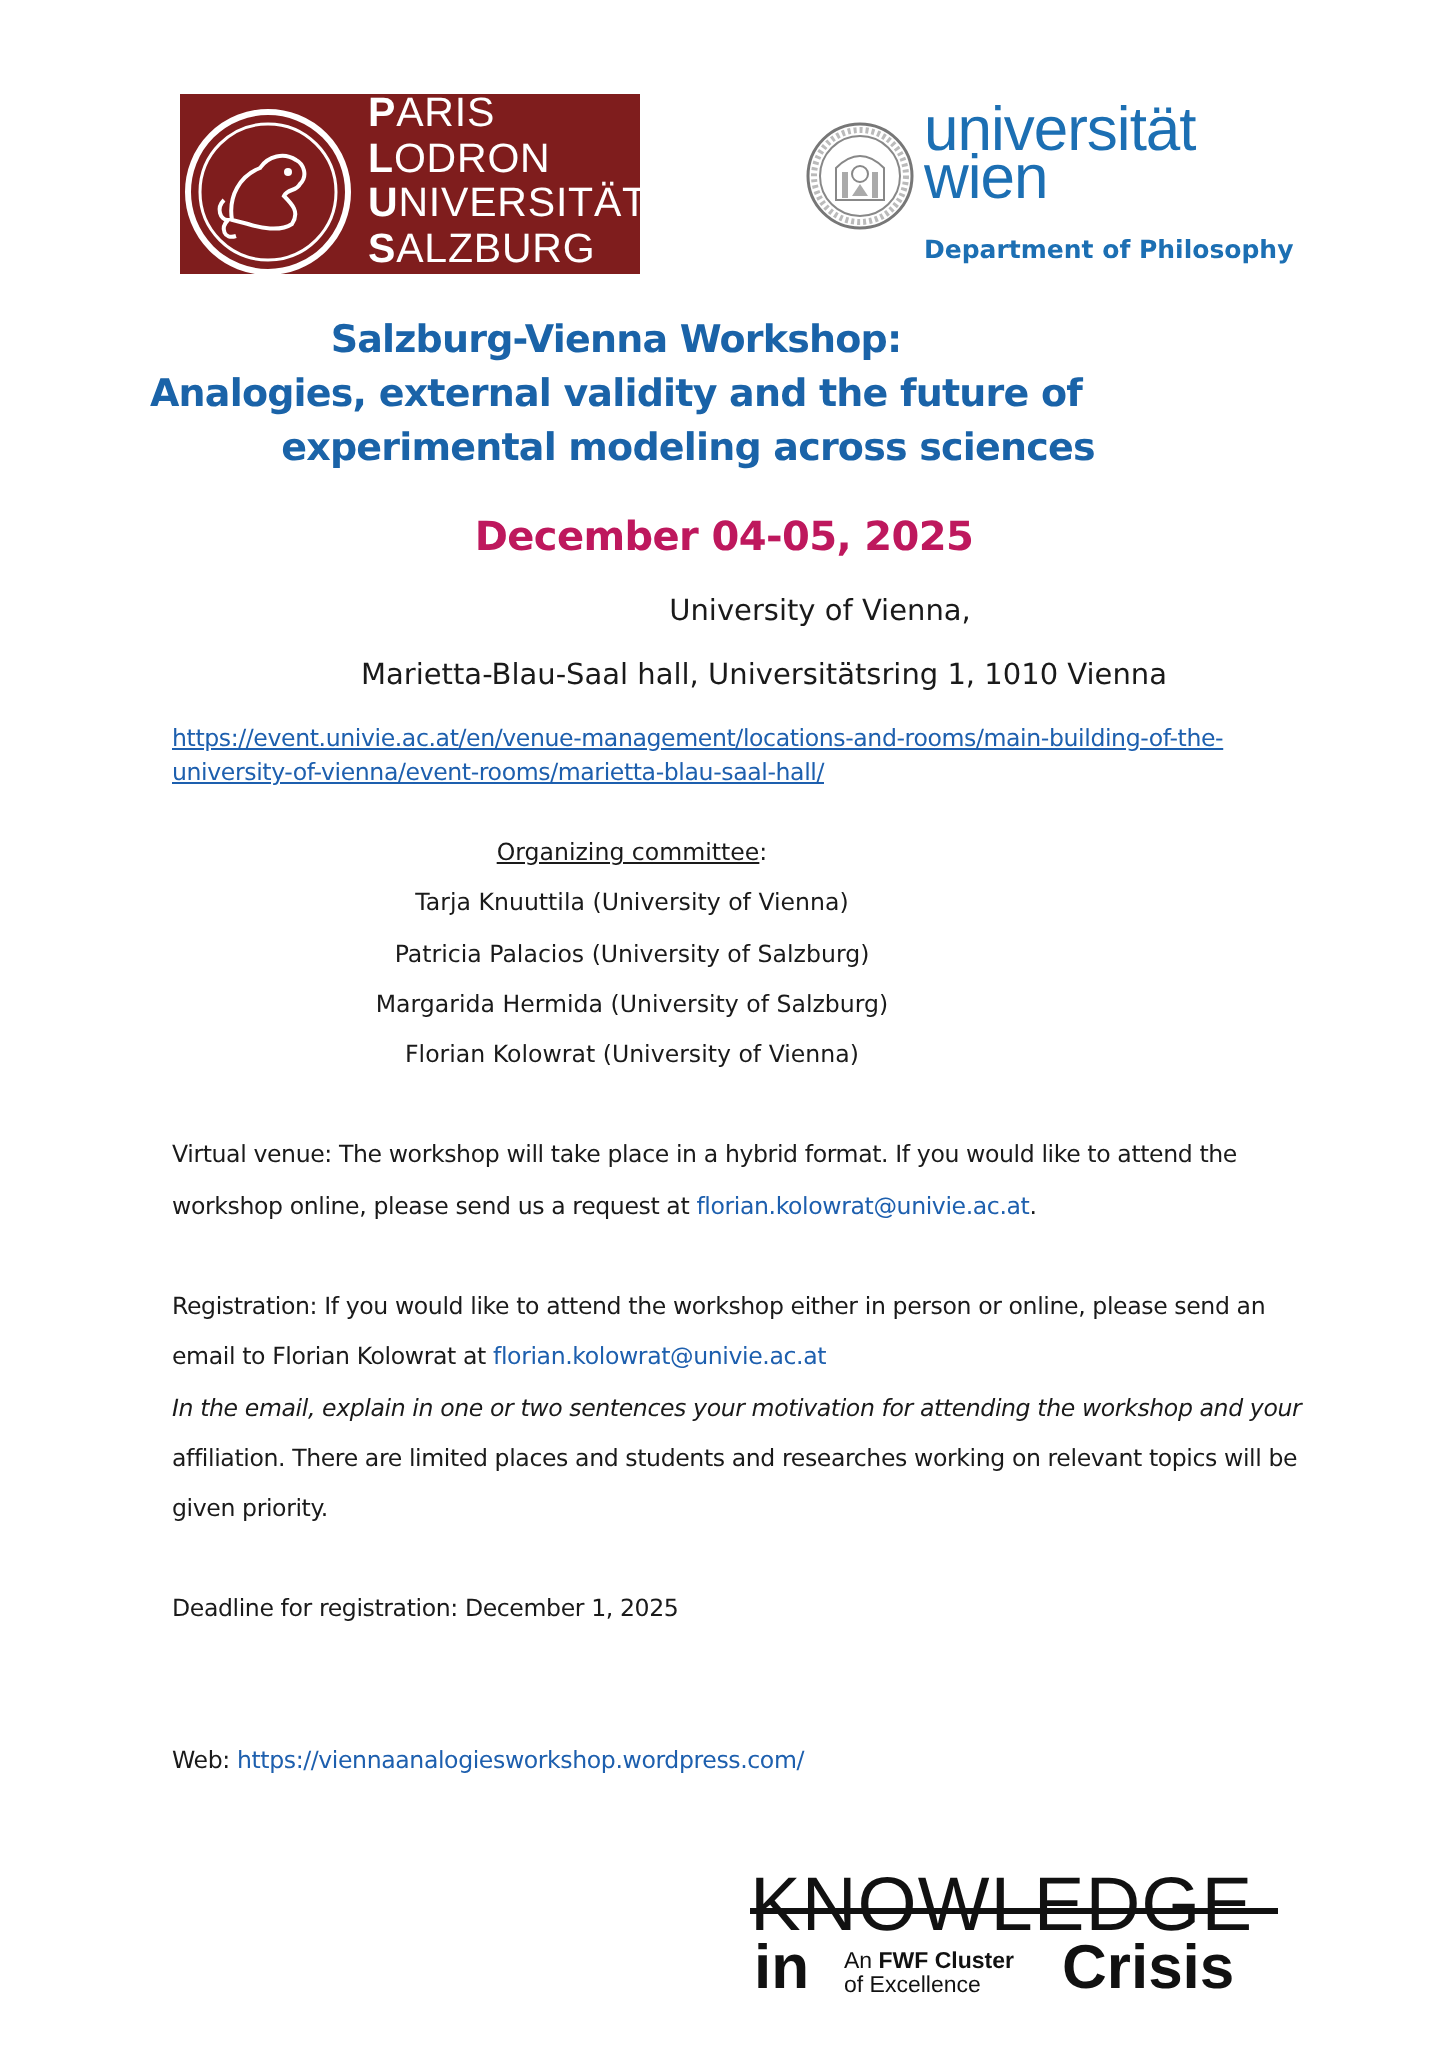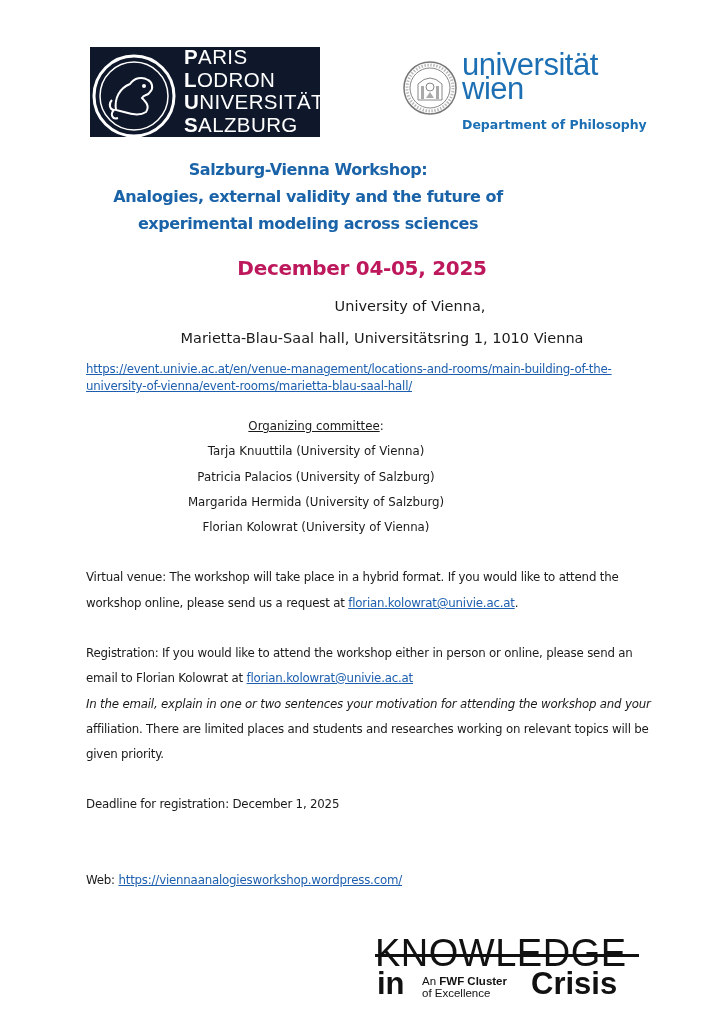--- a/index.html
+++ b/index.html
@@ -1,42 +1,42 @@
 <!DOCTYPE html>
 <html><head>
   <meta charset="utf-8">
   <style>
     html, body { margin: 0; padding: 0; background: #ffffff; }
     body { width: 724px; height: 1024px; position: relative; overflow: hidden; font-family: "DejaVu Sans", sans-serif; color: #1a1a1a; }
 
     
-    .plus-logo { position: absolute; left: 90px; top: 47px; width: 230px; height: 90px; background: #0f172a; }
+    .plus-logo { position: absolute; left: 90px; top: 47px; width: 230px; height: 90px; background: #7f1d1d; }
     .plus-seal { position: absolute; left: 0; top: 5px; width: 88px; height: 88px; }
     .plus-words { position: absolute; left: 94px; top: -1px; font-family: "Liberation Sans", sans-serif; font-size: 20.5px; line-height: 22.5px; color: #ffffff; letter-spacing: 0.4px; }
     .plus-words .w { display: block; white-space: nowrap; }
     .plus-words .w b { color: #ffffff; font-weight: 700; }
 
     
     .uw-logo { position: absolute; left: 402px; top: 57px; width: 240px; height: 80px; }
     .uw-seal { position: absolute; left: 0; top: 3px; width: 56px; height: 56px; }
     .uw-name { position: absolute; left: 60px; top: -4px; font-family: "Liberation Sans", sans-serif; color: #1c6fb3; font-size: 31px; line-height: 24px; letter-spacing: -0.5px; }
     .uw-name span { display: block; }
     .uw-dept { position: absolute; left: 60px; top: 60px; font-family: "DejaVu Sans", sans-serif; font-weight: 700; color: #1c6fb3; font-size: 12.5px; white-space: nowrap; }
-    .title-line { position: absolute; left: 0; width: 616px; text-align: center; font-size: 16px; line-height: 26px; color: #1a63a8; font-weight: 700; font-family: "DejaVu Sans", sans-serif; letter-spacing: -0.4px; }
+    .title-line { position: absolute; left: 0; width: 616px; text-align: center; font-size: 19px; line-height: 26px; color: #1a63a8; font-weight: 700; font-family: "DejaVu Sans", sans-serif; letter-spacing: -0.4px; }
     .date { position: absolute; left: 0; width: 724px; text-align: center; font-size: 20px; color: #be185d; font-weight: 700; letter-spacing: -0.3px; }
 
     .center-line { position: absolute; left: 0; width: 724px; text-align: center; font-size: 14.5px; color: #1a1a1a; }
 
     .url { position: absolute; left: 86px; width: 560px; font-size: 11.8px; color: #1d5fae; text-decoration: underline; line-height: 17px; letter-spacing: -0.2px; }
 
     .comm { position: absolute; left: 0; width: 632px; text-align: center; font-size: 11.8px; color: #1a1a1a; }
     .comm-head { text-decoration: underline; }
 
     .para { position: absolute; left: 86px; width: 560px; font-size: 11.8px; color: #1a1a1a; white-space: nowrap; letter-spacing: -0.2px; }
-    .link { color: #1d5fae; text-decoration: underline; }
+    .link { color: #1d5fae; }
 
     
     .kic { position: absolute; left: 375px; top: 938px; width: 265px; height: 64px; font-family: "Liberation Sans", sans-serif; color: #111; }
     .kic-top { position: absolute; left: 0; top: 0; font-size: 38px; font-weight: 400; letter-spacing: 0.5px; line-height: 30px; }
     .kic-strike { position: absolute; left: 0; top: 16px; width: 264px; height: 3px; background: #111; }
     .kic-in { position: absolute; left: 2px; top: 30px; font-size: 31px; font-weight: 700; line-height: 32px; }
     .kic-sub { position: absolute; left: 47px; top: 37px; font-size: 11.5px; line-height: 12px; }
     .kic-sub b { font-weight: 700; }
     .kic-crisis { position: absolute; left: 156px; top: 30px; font-size: 31px; font-weight: 700; line-height: 32px; }
   </style>
@@ -72,21 +72,21 @@
   </svg>
   <div class="uw-name">
     <span>universität</span>
     <span>wien</span>
   </div>
   <div class="uw-dept">Department of Philosophy</div>
 </div>
 
 <div class="title-line" style="top:157px;">Salzburg-Vienna Workshop:</div>
 <div class="title-line" style="top:184px;">Analogies, external validity and the future of</div>
-<div class="title-line" style="top:211px;">experimental modeling across sciences</div>
+<div class="title-line" style="top:211px;padding-left:36px;">experimental modeling across sciences</div>
 <div class="date" style="top:256px;">December 04-05, 2025</div>
 
 <div class="center-line" style="top:298px;padding-left:48px;">University of Vienna,</div>
 <div class="center-line" style="top:330px;padding-left:20px;">Marietta-Blau-Saal hall, Universitätsring 1, 1010 Vienna</div>
 <div class="url" style="top:361px;">
   <div>https://event.univie.ac.at/en/venue-management/locations-and-rooms/main-building-of-the-</div>
   <div>university-of-vienna/event-rooms/marietta-blau-saal-hall/</div>
 </div>
 
 <div class="comm" style="top:419px;"><span class="comm-head">Organizing committee</span><span>:</span></div>

